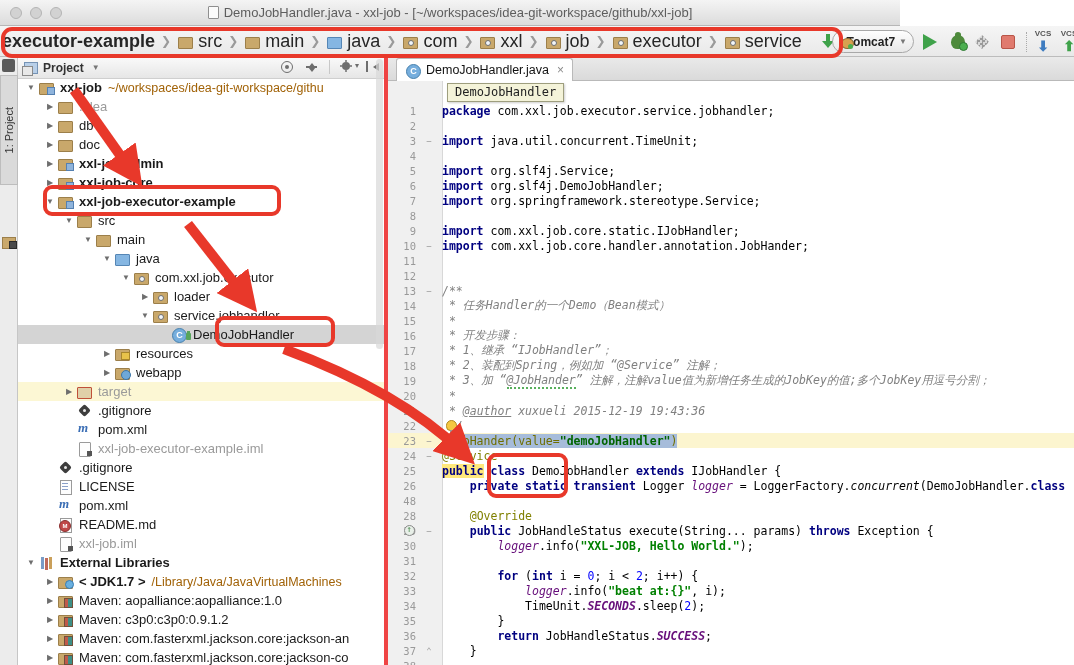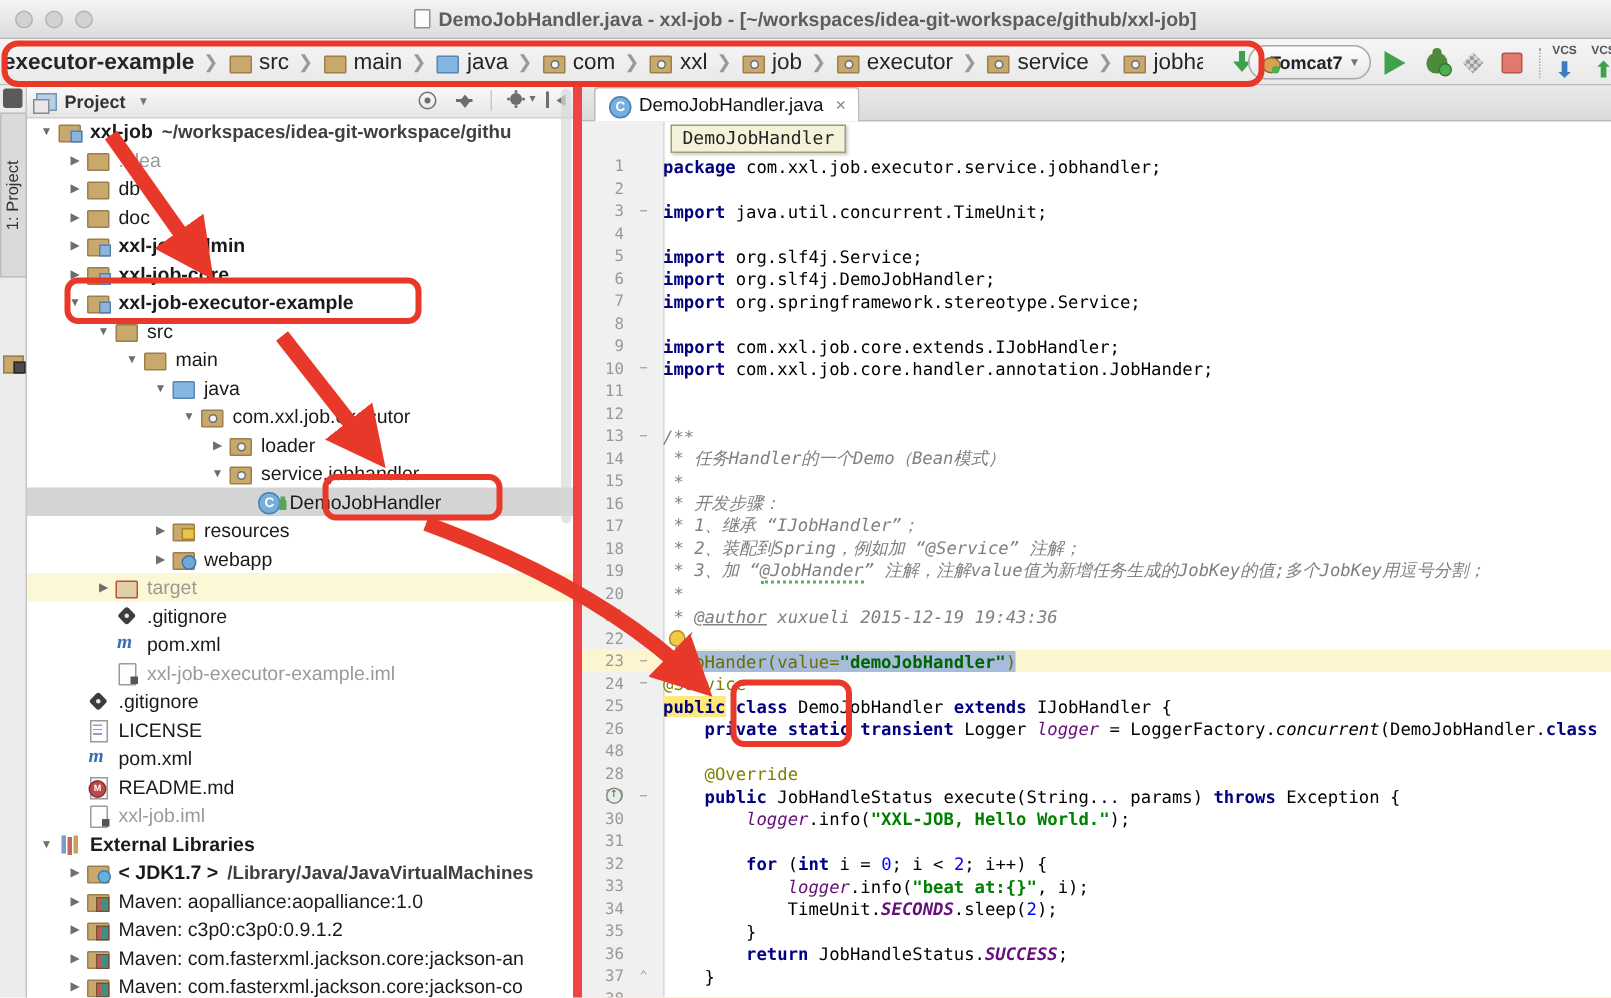--- a/index.html
+++ b/index.html
@@ -1,30 +1,30 @@
 <!DOCTYPE html>
 <html><head>
 <meta charset="utf-8">
 <style>
   * { margin:0; padding:0; box-sizing:border-box; }
   html,body { width:1074px; height:665px; overflow:hidden; font-family:"Liberation Sans", sans-serif; background:#fff; }
 
   
-  #titlebar { position:absolute; left:0; top:0; width:1074px; height:26px;
-    background:linear-gradient(#f4f4f4,#dcdcdc); border-bottom:1px solid #b7b7b7;font-weight:bold; }
+  #titlebar { position:absolute; left:0; top:0; width:900px; height:26px;
+    background:linear-gradient(#f4f4f4,#dcdcdc); border-bottom:1px solid #b7b7b7; }
   .lights { position:absolute; left:10px; top:7px; display:flex; gap:8px; }
   .light { width:12px; height:12px; border-radius:50%; background:#d2d2d2; border:1px solid #b4b4b4; }
   #win-title { position:absolute; left:0; right:0; top:5px; text-align:center; font-size:13px; color:#5d5d5d; white-space:nowrap; }
   .doc-ico { display:inline-block; width:11px; height:13px; background:#fbfbfb; border:1px solid #8f8f8f; border-radius:1px; vertical-align:-2px; margin-right:5px; }
 
   
   #toolbar { position:absolute; left:0; top:26px; width:1074px; height:31px;
     background:linear-gradient(#f5f5f5,#e9e9e9); border-bottom:1px solid #bcbcbc; }
   .bc-items { position:absolute; left:2px; top:0; height:30px; display:flex; align-items:center; white-space:nowrap; overflow:hidden; width:800px; }
-  .bc-item { display:flex; align-items:center; font-size:15px; color:#262626; cursor:pointer;text-align:center; }
+  .bc-item { display:flex; align-items:center; font-size:18px; color:#262626; cursor:pointer;text-align:center; }
   .bc-item.bold { font-weight:bold; }
   .bc-chev { color:#9a9a9a; font-size:12px; margin:0 6px; }
   
   .ti { width:17px; height:15px; position:relative; display:inline-block; flex:0 0 17px; }
   .bc-item .ti { margin-right:4px; }
   .ti.folder::before, .ti.module::before, .ti.package::before, .ti.jdk::before, .ti.lib::before,
   .ti.res::before, .ti.web::before, .ti.excl::before {
     content:""; position:absolute; left:1px; top:3px; width:13px; height:10px;
     background:#c9a86b; border:1px solid #9c7f4a; border-radius:1px; }
   .ti.fblue::before { content:""; position:absolute; left:1px; top:3px; width:13px; height:10px;
@@ -79,21 +79,21 @@
   .vcs-btn .ar { display:block; font-size:14px; margin-top:1px; }
   .vcs-down .ar { color:#3e7cc0; } .vcs-up .ar { color:#3fa24a; }
 
   
   #strip { position:absolute; left:0; top:57px; width:18px; bottom:0; background:#ececec; border-right:1px solid #c6c6c6; }
   #strip .corner { position:absolute; left:2px; top:2px; width:13px; height:13px; background:#5a5a5a; border-radius:2px; }
   #strip .vtab { position:absolute; left:0; top:18px; width:18px; height:110px; background:#dadada; border:1px solid #bdbdbd; display:flex; align-items:center; justify-content:center; cursor:pointer; }
   #strip .vtab span { writing-mode:vertical-rl; transform:rotate(180deg); font-size:11px; color:#333; }
   #strip .ti.prj { position:absolute; left:1px; top:178px; }
 
-  #project { position:absolute; left:18px; top:57px; width:370px; bottom:0; background:#fff; border-right:6px solid #ef4444; overflow:hidden; }
+  #project { position:absolute; left:18px; top:57px; width:370px; bottom:0; background:#fff; border-right:4px solid #ef4444; overflow:hidden; }
   #proj-header { position:absolute; left:0; top:0; width:100%; height:22px; background:linear-gradient(#fafafa,#e6e6e6); border-bottom:1px solid #cfcfcf; display:flex; align-items:center; padding:0 4px; }
   #proj-header .ph-ico { width:14px; height:12px; background:#b8cfe8; border:1px solid #7593b5; margin:0 5px 0 2px; position:relative; }
   #proj-header .ph-ico::before { content:""; position:absolute; left:-3px; bottom:-3px; width:9px; height:8px; background:#e8e8e8; border:1px solid #8a8a8a; }
   #proj-header .ph-title { font-size:12px; font-weight:bold; color:#333; }
   #proj-header .ph-dd { font-size:8px; color:#777; margin-left:8px; }
   .ph-tools { position:absolute; right:4px; top:2px; display:flex; gap:9px; align-items:center; }
   .ph-btn { width:16px; height:16px; position:relative; cursor:pointer; }
   .locate-ico::before { content:""; position:absolute; left:2px; top:2px; width:10px; height:10px; border:1.5px solid #6e6e6e; border-radius:50%; }
   .locate-ico::after { content:""; position:absolute; left:6px; top:6px; width:4px; height:4px; background:#6e6e6e; border-radius:50%; }
   .collapse-ico::before { content:""; position:absolute; left:2px; top:7px; width:11px; height:2px; background:#6e6e6e; }
@@ -107,21 +107,21 @@
   .hide-ico::after { content:""; position:absolute; left:5px; top:4px; border:4px solid transparent; border-right:6px solid #6e6e6e; }
   .ph-sep { width:1px; height:14px; background:#c8c8c8; }
 
   #tree { position:absolute; left:0; top:21px; right:0; bottom:0; overflow:hidden; }
   .trow { height:19px; display:flex; align-items:center; font-size:13px; color:#1a1a1a; white-space:nowrap; cursor:pointer; }
   .trow .arr { width:14px; flex:0 0 14px; text-align:center; font-size:8px; color:#6e6e6e; }
   .trow .ti { margin-right:5px; }
   .trow .lbl {}
   .trow.bold .lbl { font-weight:bold;text-align:right; }
   .trow.gray .lbl { color:#9a9a9a; }
-  .trow .sfx { color:#404040; margin-left:6px; font-size:12.5px;font-weight:bold; }
+  .trow .sfx { color:#a16207; margin-left:6px; font-size:12.5px; }
   .trow.sel { background:#d4d4d4; }
   .trow.yellow { background:#fcf7d4; }
   #tree-scroll { position:absolute; right:1px; top:2px; width:7px; height:290px; background:#d9d9d9; border-radius:4px; opacity:.7; }
 
   
   #editor { position:absolute; left:388px; top:57px; right:0; bottom:0; background:#fdba74; }
   #tabbar { position:absolute; left:0; top:0; right:0; height:24px; background:linear-gradient(#eaeaea,#dadada); border-bottom:1px solid #b9b9b9; }
   #tab-active { position:absolute; left:8px; top:1px; height:23px; background:#fff; border:1px solid #b9b9b9; border-bottom:none; border-radius:3px 3px 0 0;
     display:flex; align-items:center; padding:0 8px; cursor:pointer; }
   #tab-active .ti { margin-right:4px; }
@@ -476,21 +476,21 @@
           <span class="ct2"><span class="tk-k">import</span><span class="tk-p"> org.springframework.stereotype.Service;</span></span>
         </div>
         <div class="cl">
           <span class="num">8</span>
           <span class="fold"></span>
           <span class="ct2"></span>
         </div>
         <div class="cl">
           <span class="num">9</span>
           <span class="fold"></span>
-          <span class="ct2"><span class="tk-k">import</span><span class="tk-p"> com.xxl.job.core.extends.IJobHandler;</span></span>
+          <span class="ct2"><span class="tk-k">import</span><span class="tk-p"> com.xxl.job.core.static.IJobHandler;</span></span>
         </div>
         <div class="cl">
           <span class="num">10</span>
           <span class="fold">−</span>
           <span class="ct2"><span class="tk-k">import</span><span class="tk-p"> com.xxl.job.core.handler.annotation.JobHander;</span></span>
         </div>
         <div class="cl">
           <span class="num">11</span>
           <span class="fold"></span>
           <span class="ct2"></span>

